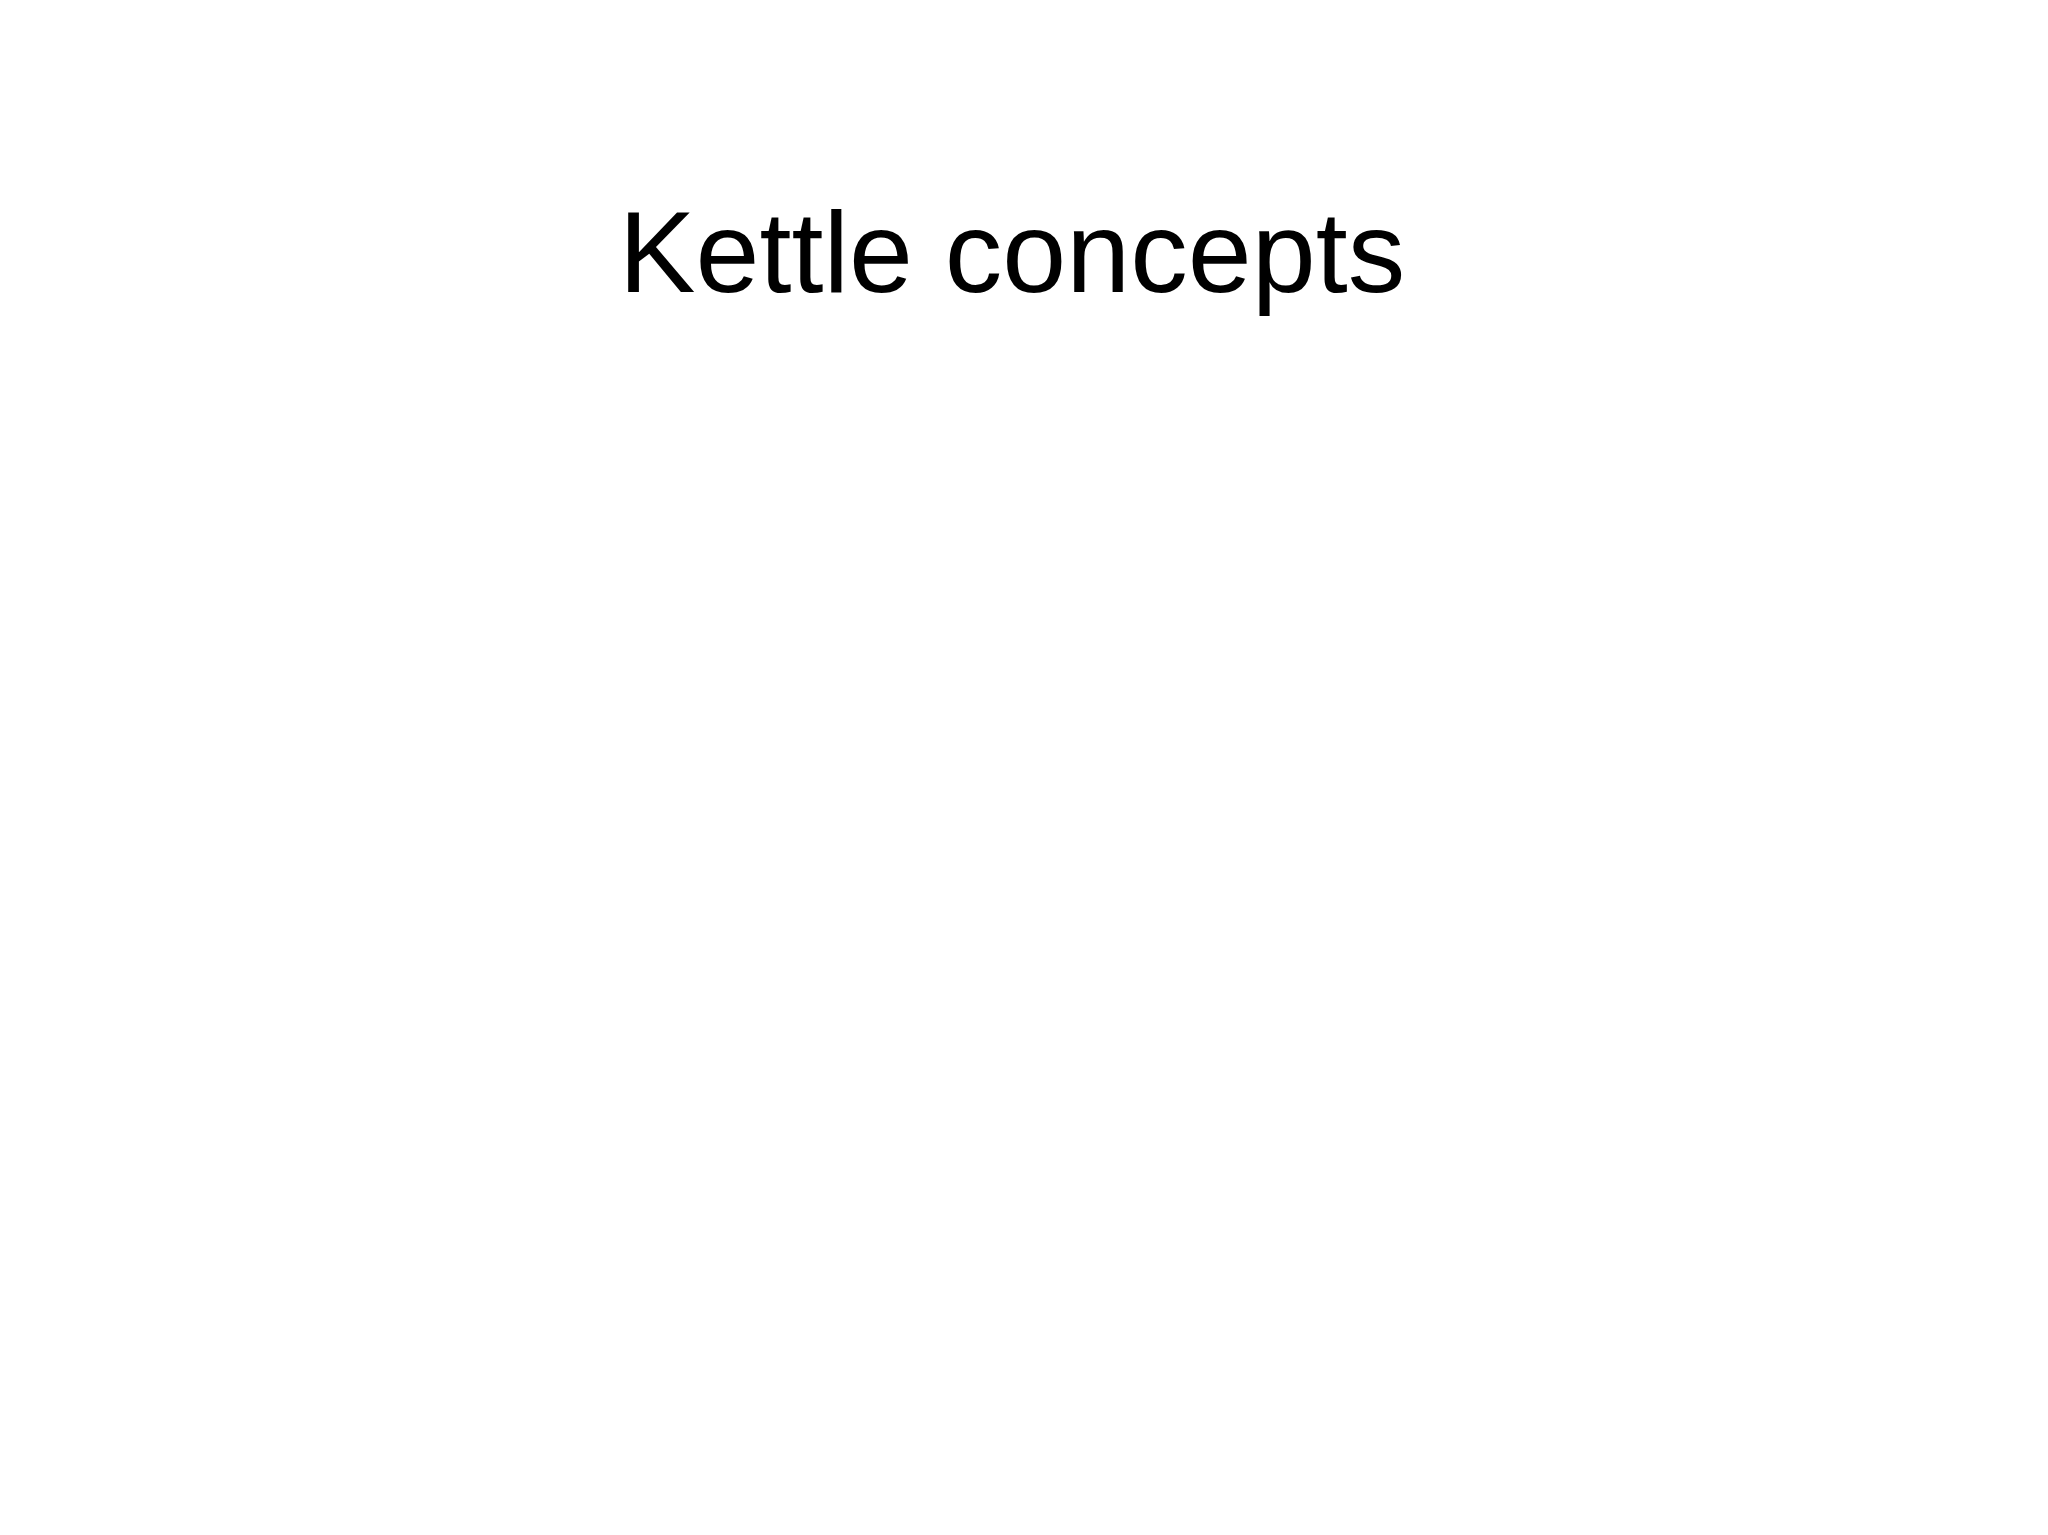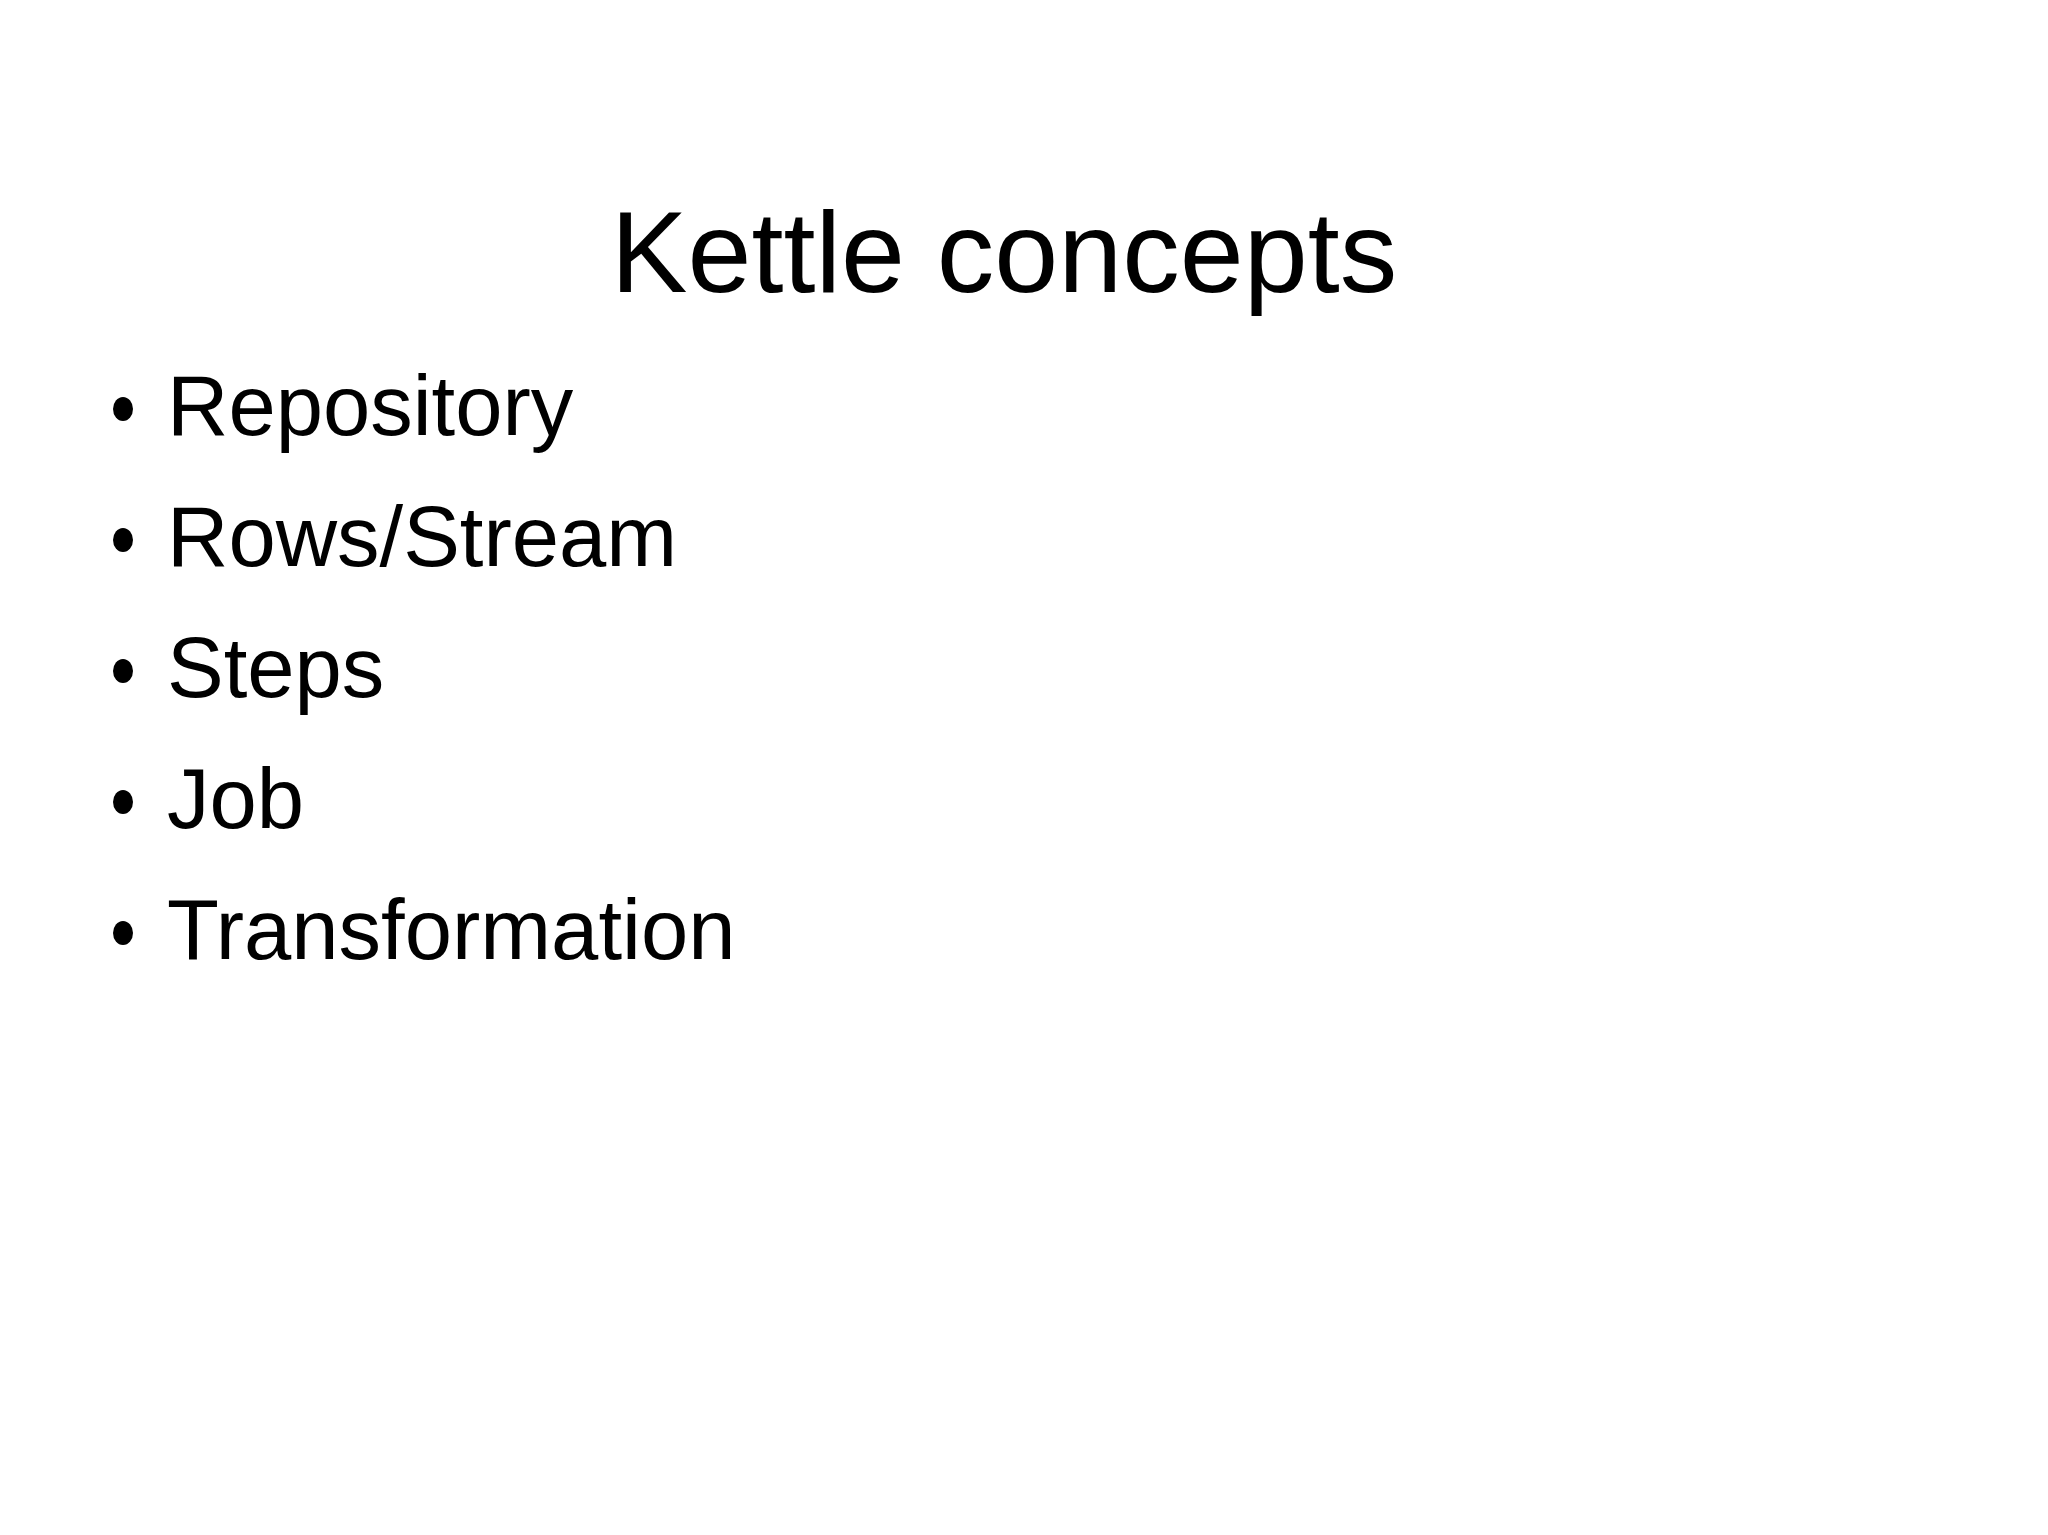--- a/index.html
+++ b/index.html
@@ -17,21 +17,21 @@
   }
   .slide {
     width: 2048px;
     height: 1535px;
     position: relative;
     background: #ffffff;
   }
   .slide-title {
     position: absolute;
     top: 118px;
-    left: 4px;
+    left: 12px;
     width: 2000px;            
     text-align: center;
     font-size: 115px;
     line-height: 1.0;
     font-weight: 400;
     letter-spacing: 0px;
     white-space: nowrap;
   }
   .bullet-list {
     position: absolute;
@@ -62,36 +62,14 @@
     flex: 0 0 auto;
   }
 </style>
 </head>
 <body>
 
 <div class="slide">
 
   <h1 class="slide-title">Kettle concepts</h1>
 
-  <ul class="bullet-list">
-    <li class="bullet-item">
-      <span class="bullet-dot"></span>
-      <span class="bullet-label">Repository</span>
-    </li>
-    <li class="bullet-item">
-      <span class="bullet-dot"></span>
-      <span class="bullet-label">Rows/Stream</span>
-    </li>
-    <li class="bullet-item">
-      <span class="bullet-dot"></span>
-      <span class="bullet-label">Steps</span>
-    </li>
-    <li class="bullet-item">
-      <span class="bullet-dot"></span>
-      <span class="bullet-label">Job</span>
-    </li>
-    <li class="bullet-item">
-      <span class="bullet-dot"></span>
-      <span class="bullet-label">Transformation</span>
-    </li>
-  </ul>
 
 </div>
 
 </body></html>

